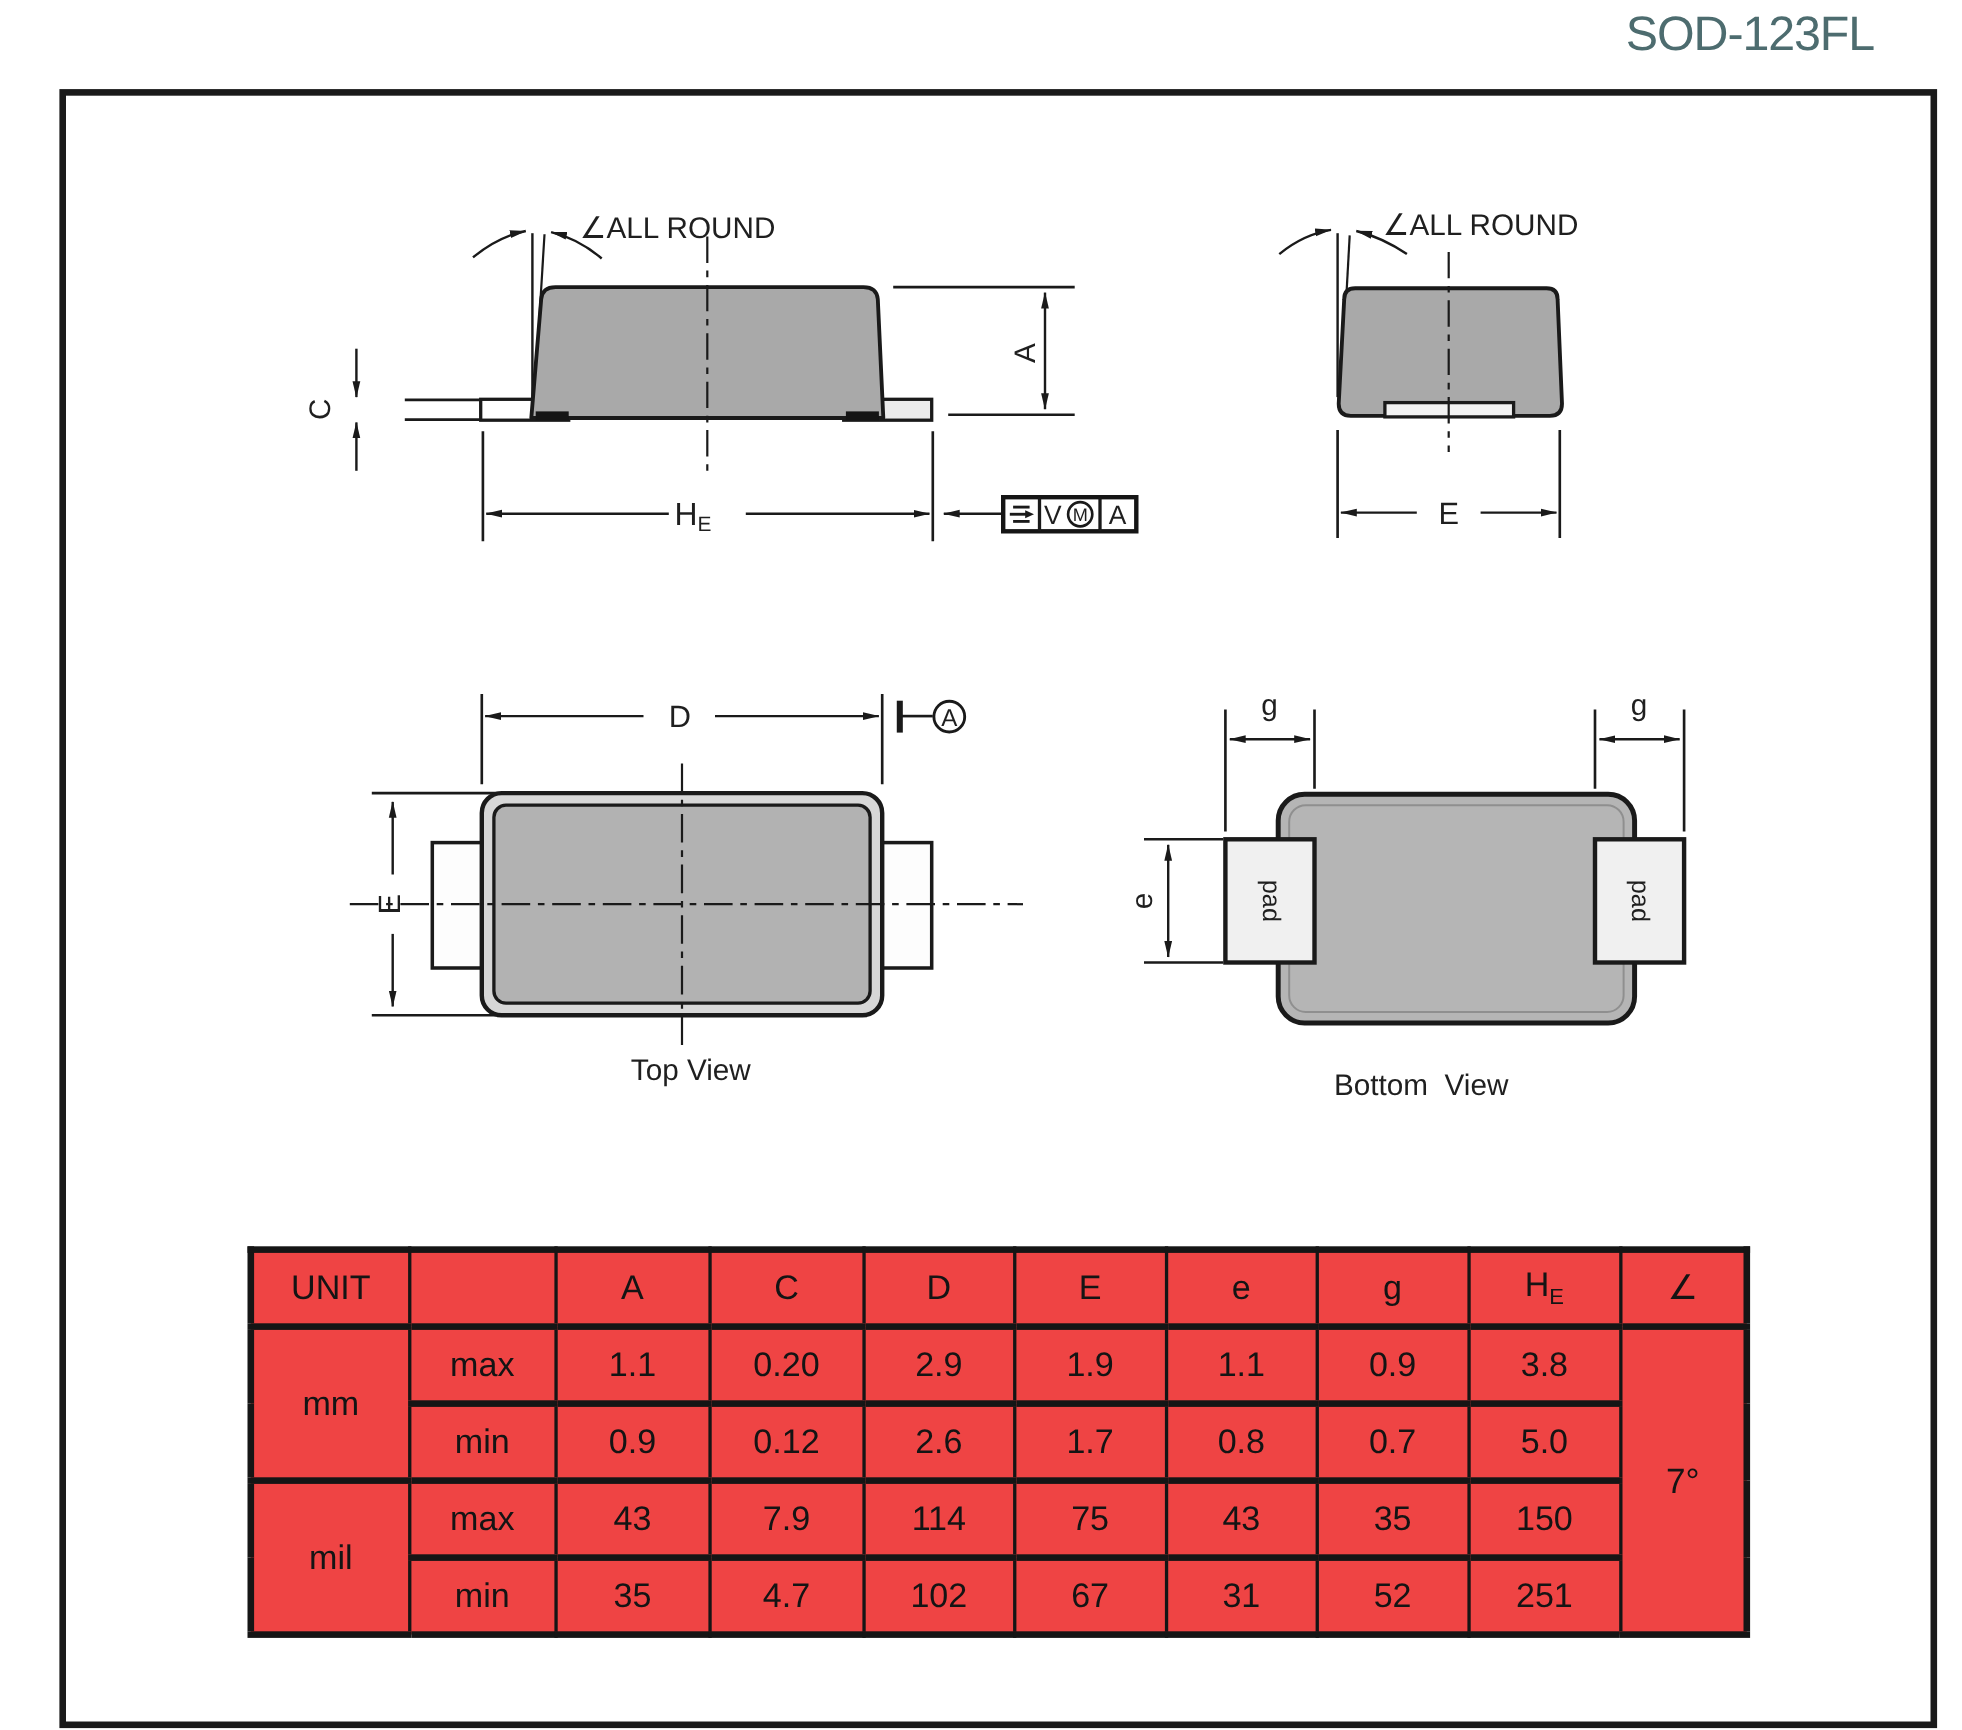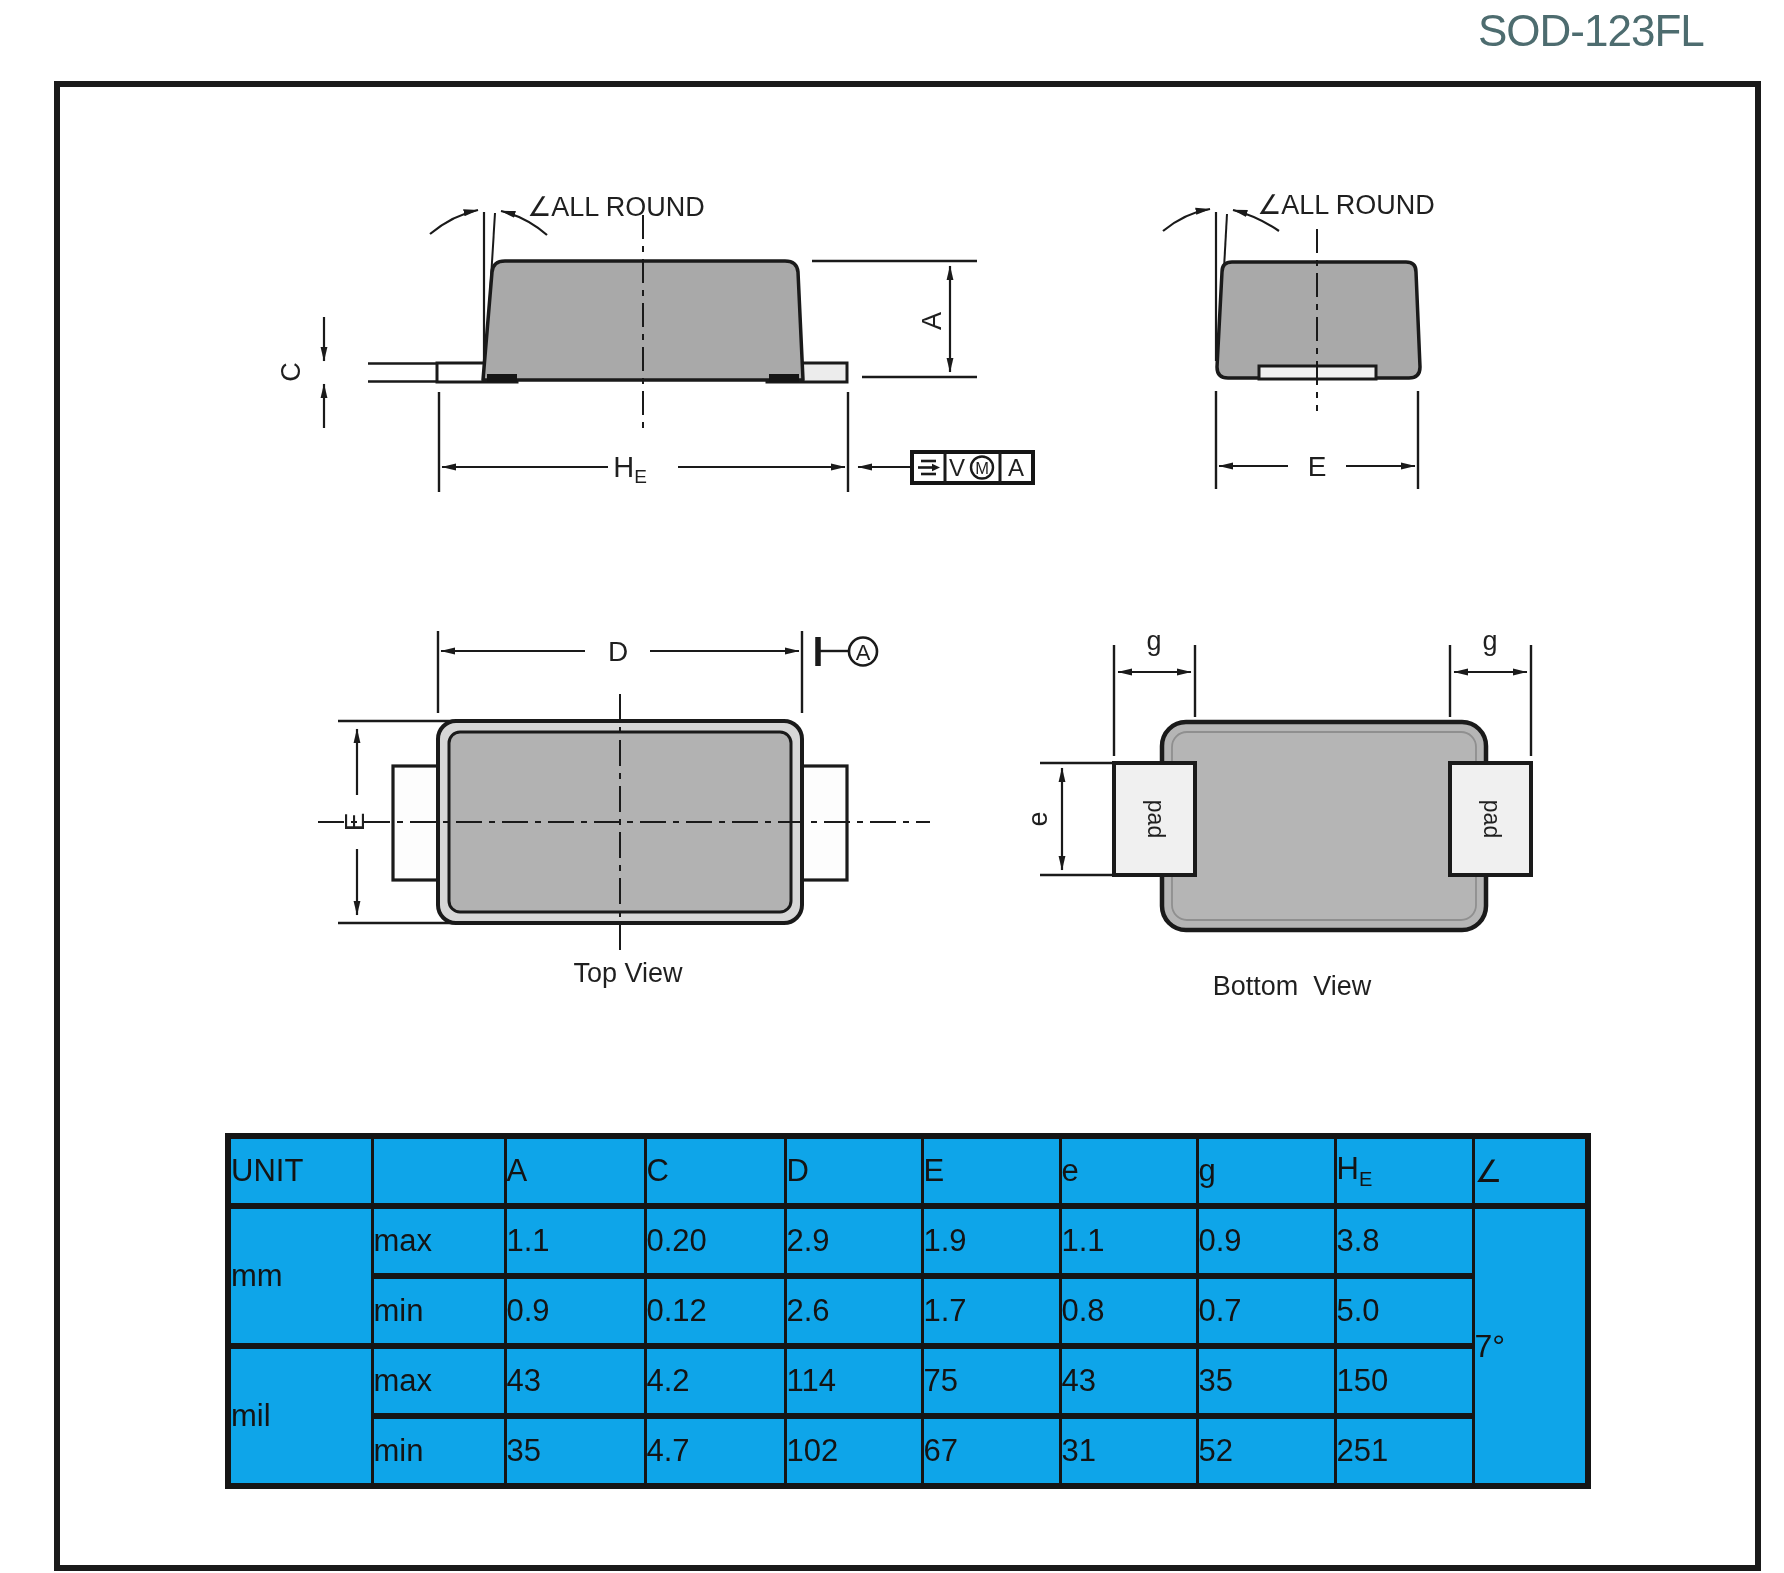--- a/index.html
+++ b/index.html
@@ -11,22 +11,22 @@
   }
   svg.drawing{position:absolute;left:0;top:0;}
   svg .ln{stroke:#1a1a1a;fill:none;}
   svg text{fill:#1f1f1f;font-family:"Liberation Sans","DejaVu Sans",sans-serif;}
   .dim-table{
     position:absolute;left:225px;top:1133px;
     border-collapse:collapse;table-layout:fixed;
     border:6px solid #151515;
   }
   .dim-table td{
-    border:3px solid #151515;text-align:left;vertical-align:middle;
-    font-size:31px;color:#141414;height:64px;padding:0;background:#0ea5e9;
+    border:3px solid #151515;text-align:center;vertical-align:middle;
+    font-size:31px;color:#141414;height:64px;padding:0;background:#ef4444;
   }
   .dim-table tr.hb td{border-bottom-width:6px;}
   .dim-table td.angle-cell{font-size:32px;}
   .dim-table sub{font-size:20px;}
 </style>
 </head>
 <body>
 
 <div class="page-title">SOD-123FL</div>
 
@@ -196,21 +196,21 @@
     <td>2.6</td>
     <td>1.7</td>
     <td>0.8</td>
     <td>0.7</td>
     <td>5.0</td>
   </tr>
   <tr class="hb">
     <td rowspan="2">mil</td>
     <td>max</td>
     <td>43</td>
-    <td>4.2</td>
+    <td>7.9</td>
     <td>114</td>
     <td>75</td>
     <td>43</td>
     <td>35</td>
     <td>150</td>
   </tr>
   <tr>
     <td>min</td>
     <td>35</td>
     <td>4.7</td>

